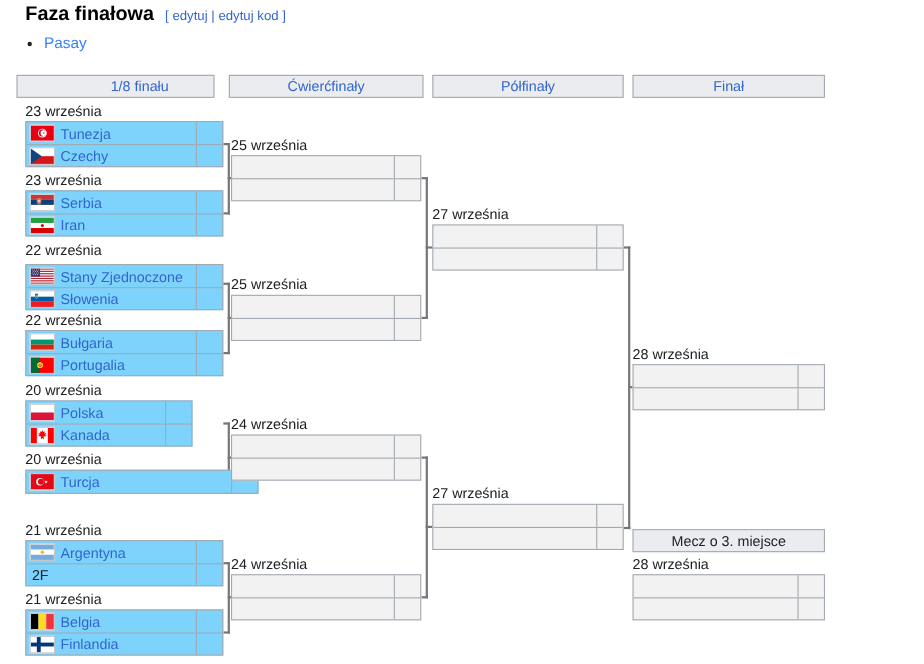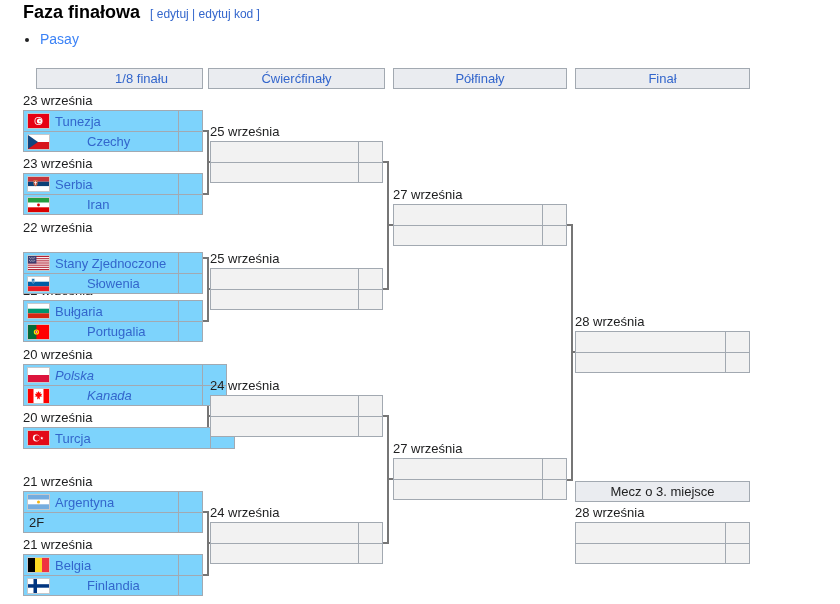--- a/index.html
+++ b/index.html
@@ -16,21 +16,21 @@
   
   .hdr{position:absolute;height:21px;box-sizing:border-box;border:1px solid #a2a9b1;background:#eaecf0;
        text-align:center;line-height:19px;font-size:13px;color:#3366cc;cursor:pointer;}
   .hdr.plain{color:#202122;cursor:default;}
   
   .date{position:absolute;height:16px;line-height:16px;font-size:13px;color:#202122;white-space:nowrap;}
   
   .match{position:absolute;box-sizing:border-box;border:1px solid #a2a9b1;background:#7dd3fc;}
   .match.empty{background:#f2f2f2;}
   .team{display:flex;align-items:center;height:20px;box-sizing:border-box;}
-  .team + .team{border-top:1px solid #a2a9b1;gap:32px;}
+  .team + .team{border-top:1px solid #a2a9b1;}
   .flag{display:inline-block;flex:0 0 auto;width:21px;height:14px;margin:0 5px 0 3px;
         border:1px solid #c4c8cc;line-height:0;background:#fff;}
   .flag svg{display:block;}
   .tname{flex:1 1 auto;color:#3366cc;text-decoration:none;white-space:nowrap;overflow:hidden;cursor:pointer;}
   .tplain{flex:1 1 auto;color:#202122;padding-left:5px;white-space:nowrap;}
   .fill{flex:1 1 auto;}
   .score{flex:0 0 23px;align-self:stretch;border-left:1px solid #a2a9b1;text-align:center;line-height:20px;}
   
   .cb{position:absolute;border-style:solid;border-color:#767676;border-width:2px 2px 2px 0;}
   .cs{position:absolute;height:2px;background:#767676;}
@@ -41,21 +41,21 @@
 <div class="page">
 
   <div class="titlebar">
     <span class="title">Faza finałowa</span><span class="editsection"><span>[</span> <a>edytuj</a> <span>|</span> <a>edytuj kod</a> <span>]</span></span>
   </div>
 
   <ul class="loc-list">
     <li><a>Pasay</a></li>
   </ul>
 
-  <div class="hdr" style="left:36px;top:68px;width:167px;padding-left:44px;">1/8 finału</div>
+  <div class="hdr" style="left:15px;top:68px;width:180px;padding-left:44px;">1/8 finału</div>
   <div class="hdr" style="left:208px;top:68px;width:177px;">Ćwierćfinały</div>
   <div class="hdr" style="left:393px;top:68px;width:174px;">Półfinały</div>
   <div class="hdr" style="left:575px;top:68px;width:175px;">Finał</div>
 
   <div class="cb" style="left:203px;top:130px;width:4px;height:61px;"></div>
   <div class="cs" style="left:207px;top:161px;width:5px;"></div>
   <div class="cb" style="left:203px;top:257px;width:4px;height:61px;"></div>
   <div class="cs" style="left:207px;top:288px;width:5px;"></div>
   <div class="cb" style="left:203px;top:384px;width:4px;height:61px;"></div>
   <div class="cs" style="left:207px;top:415px;width:5px;"></div>
@@ -126,21 +126,21 @@
             <rect y="4.7" width="21" height="4.6" fill="#fff"></rect>
             <rect y="9.3" width="21" height="4.7" fill="#DA0000"></rect>
             <circle cx="10.5" cy="7" r="1.4" fill="#DA0000"></circle>
           </svg>
         </span>
       <a class="tname">Iran</a>
       <span class="score"></span>
     </div>
   </div>
 
-  <div class="match" style="left:23px;top:252px;width:180px;">
+  <div class="match" style="left:23px;top:240px;width:180px;">
     <div class="team">
       <span class="flag">
           <svg width="21" height="14" viewBox="0 0 21 14">
             <rect width="21" height="14" fill="#fff"></rect>
             <g fill="#B22234">
               <rect y="0" width="21" height="1.08"></rect>
               <rect y="2.15" width="21" height="1.08"></rect>
               <rect y="4.31" width="21" height="1.08"></rect>
               <rect y="6.46" width="21" height="1.08"></rect>
               <rect y="8.62" width="21" height="1.08"></rect>
@@ -204,21 +204,21 @@
             <circle cx="8.4" cy="7" r="2.6" fill="#FFE900"></circle>
             <circle cx="8.4" cy="7" r="1.4" fill="#D21034"></circle>
             <circle cx="8.4" cy="7" r="0.7" fill="#fff"></circle>
           </svg>
         </span>
       <a class="tname">Portugalia</a>
       <span class="score"></span>
     </div>
   </div>
 
-  <div class="match" style="left:23px;top:364px;width:204px;font-style:italic;">
+  <div class="match" style="left:23px;top:364px;width:152px;">
     <div class="team">
       <span class="flag">
           <svg width="21" height="14" viewBox="0 0 21 14">
             <rect width="21" height="7" fill="#fff"></rect>
             <rect y="7" width="21" height="7" fill="#DC143C"></rect>
           </svg>
         </span>
       <a class="tname">Polska</a>
       <span class="score"></span>
     </div>

